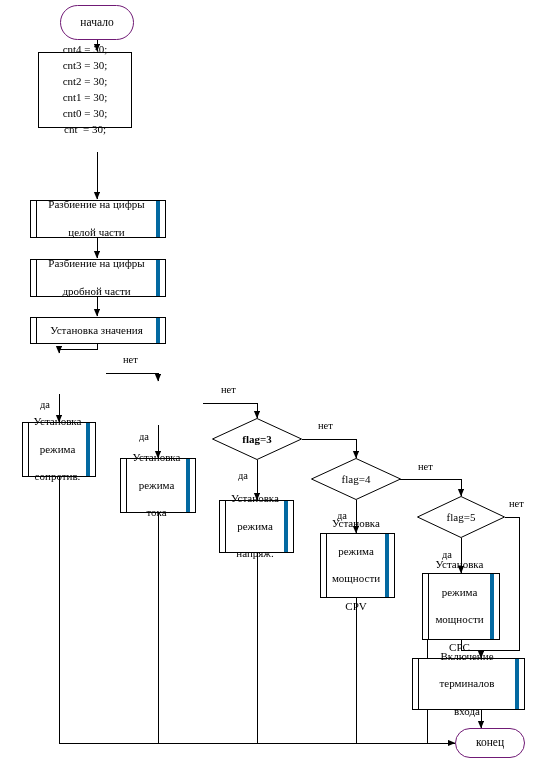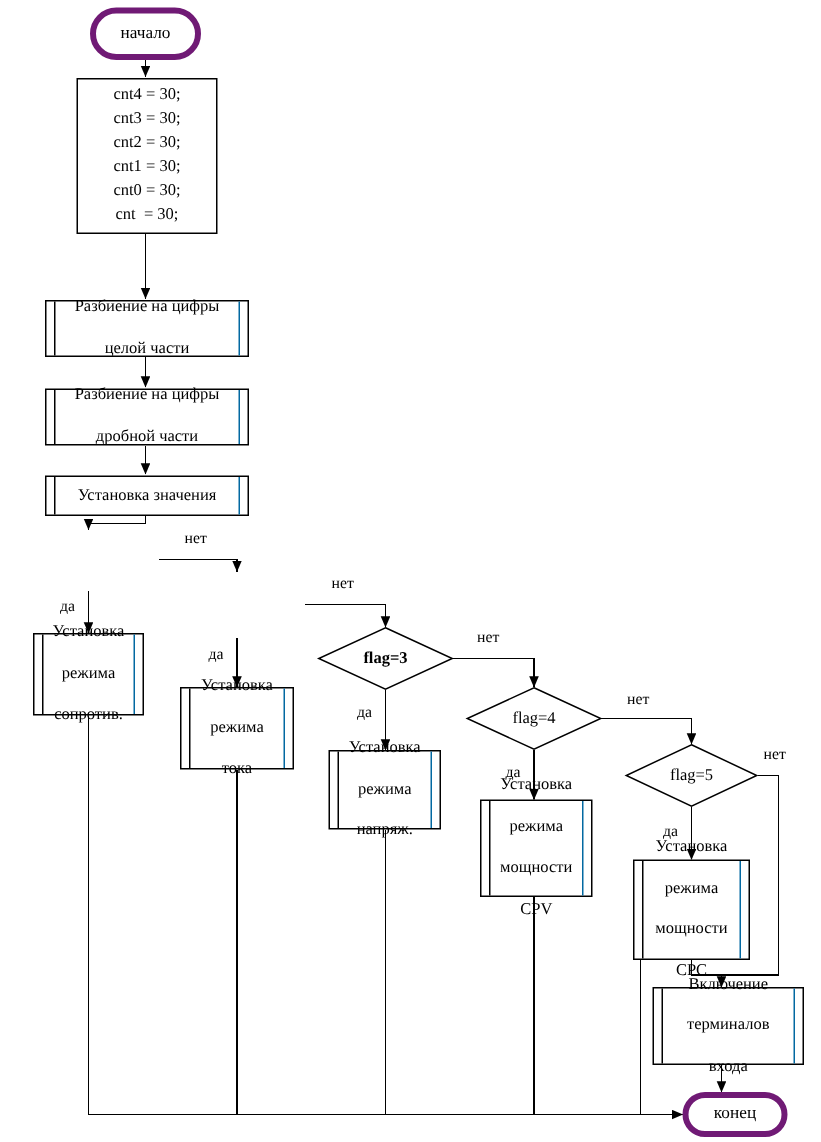--- a/index.html
+++ b/index.html
@@ -26,38 +26,38 @@
     position:absolute;
     box-sizing:border-box;
     display:flex;
     align-items:center;
     justify-content:center;
     text-align:center;
     line-height:1.18;
     color:#000;
   }
   .terminator{
-    border:4px solid #701a75;
+    border:1px solid #701a75;
     border-radius:999px;
     background:#fff;
     font-size:11.5px;
   }
   
   .subproc{
     border:1px solid #000;
     background:#fff;
     font-size:11px;
     position:absolute;
     box-sizing:border-box;
   }
   .subproc .inner{
     position:absolute;
     left:5px; right:5px; top:0; bottom:0;
     border-left:1px solid #000;
-    border-right:1px solid #0369a1;
+    border-right:4px solid #0369a1;
     display:flex;
     align-items:center;
     justify-content:center;
     text-align:center;
     line-height:1.25;
     box-sizing:border-box;
   }
   .subproc .inner span{display:block;width:100%;}
   
   .decision{
@@ -148,21 +148,21 @@
       <path d="M257,553 L257,743"></path>
       <path d="M356,598 L356,743"></path>
       <path d="M427,640 L427,666 L427,743"></path>
     </g>
   </svg>
 
   <div class="node terminator" style="left:60px;top:5px;width:74px;height:35px;">
     <span>начало</span>
   </div>
 
-  <div class="codebox" style="left:51px;top:52px;width:94px;height:104px;">
+  <div class="codebox" style="left:38px;top:52px;width:94px;height:76px;">
     <span class="ln">cnt4 = 30;</span>
     <span class="ln">cnt3 = 30;</span>
     <span class="ln">cnt2 = 30;</span>
     <span class="ln">cnt1 = 30;</span>
     <span class="ln">cnt0 = 30;</span>
     <span class="ln">cnt  = 30;</span>
   </div>
 
   <div class="subproc" style="left:30px;top:200px;width:136px;height:38px;">
     <div class="inner">
@@ -256,21 +256,21 @@
     <div class="inner">
       <span>
         <span>Установка</span><br>
         <span>режима</span><br>
         <span>мощности</span><br>
         <span>CPC</span>
       </span>
     </div>
   </div>
 
-  <div class="subproc" style="left:435px;top:658px;width:101px;height:52px;">
+  <div class="subproc" style="left:412px;top:658px;width:113px;height:52px;">
     <div class="inner">
       <span>
         <span>Включение</span><br>
         <span>терминалов</span><br>
         <span>входа</span>
       </span>
     </div>
   </div>
 
   <div class="node terminator" style="left:455px;top:728px;width:70px;height:30px;">

